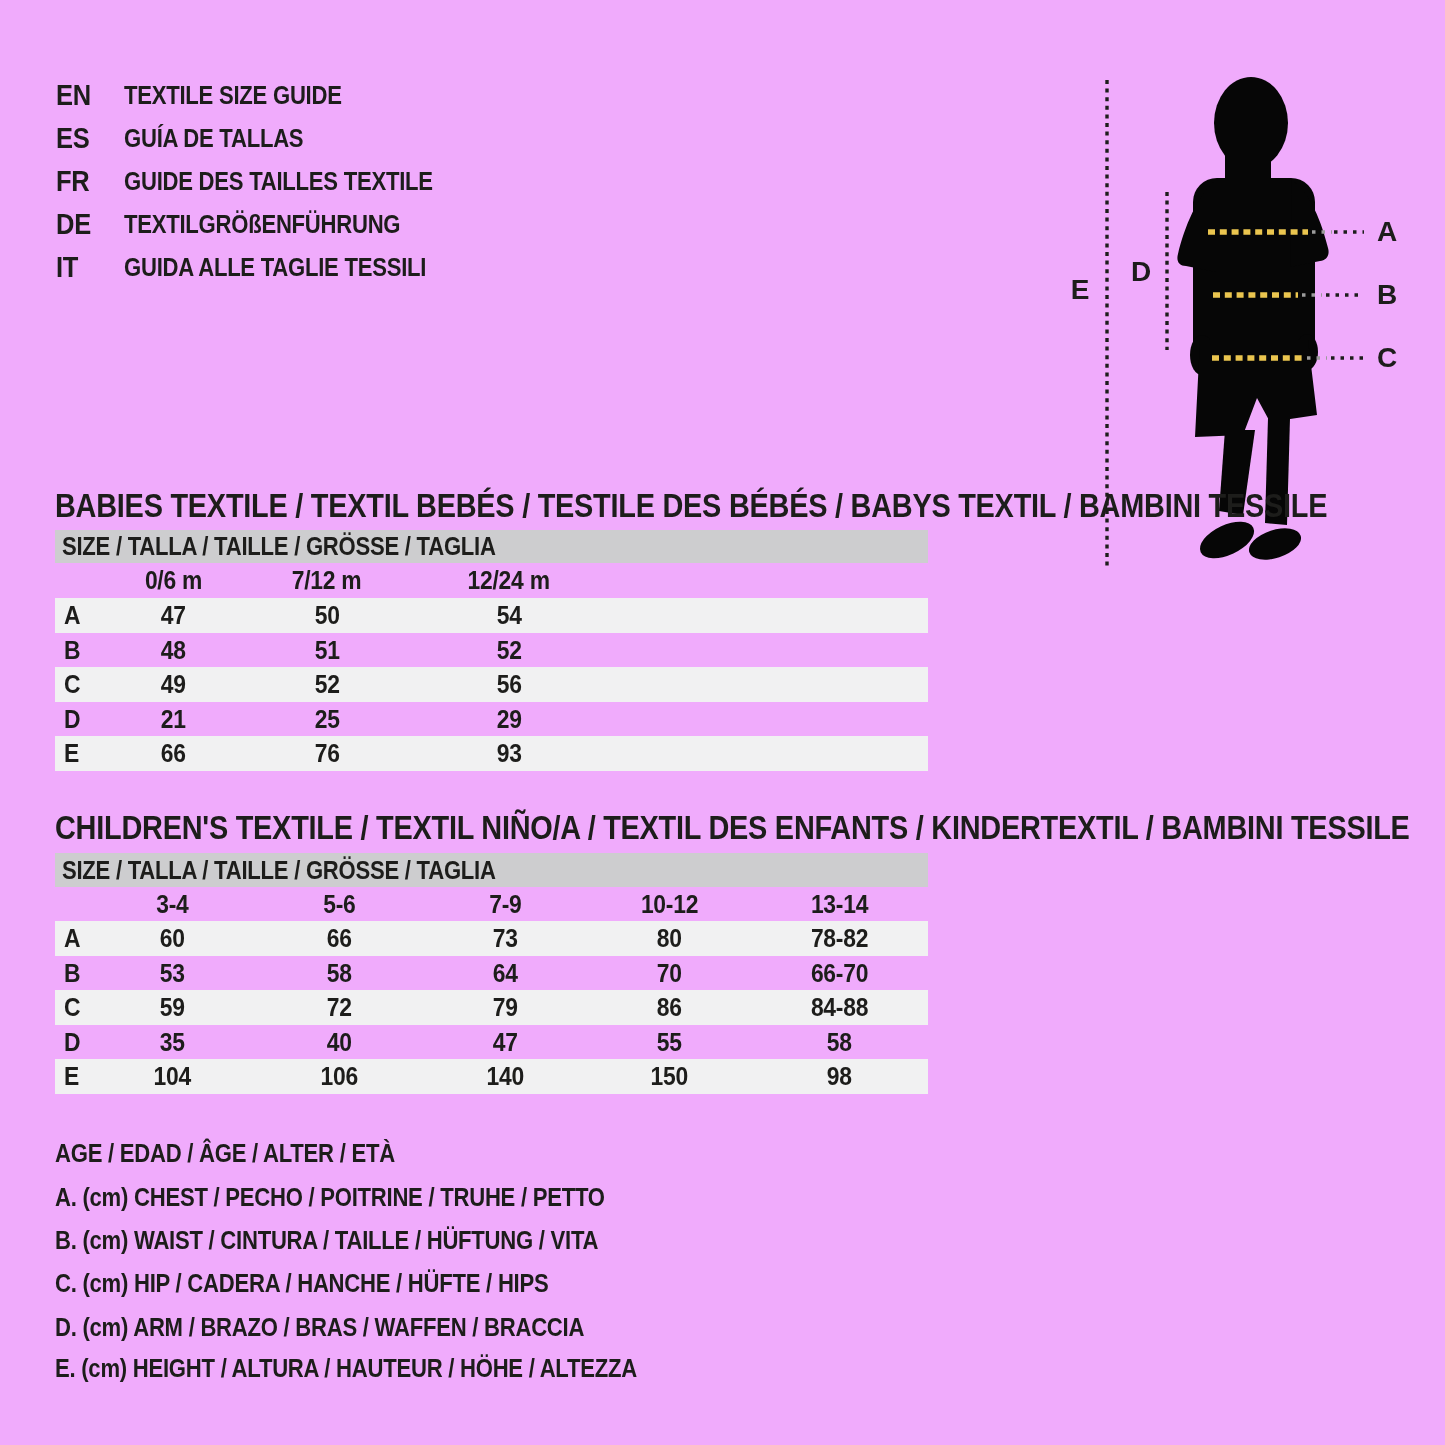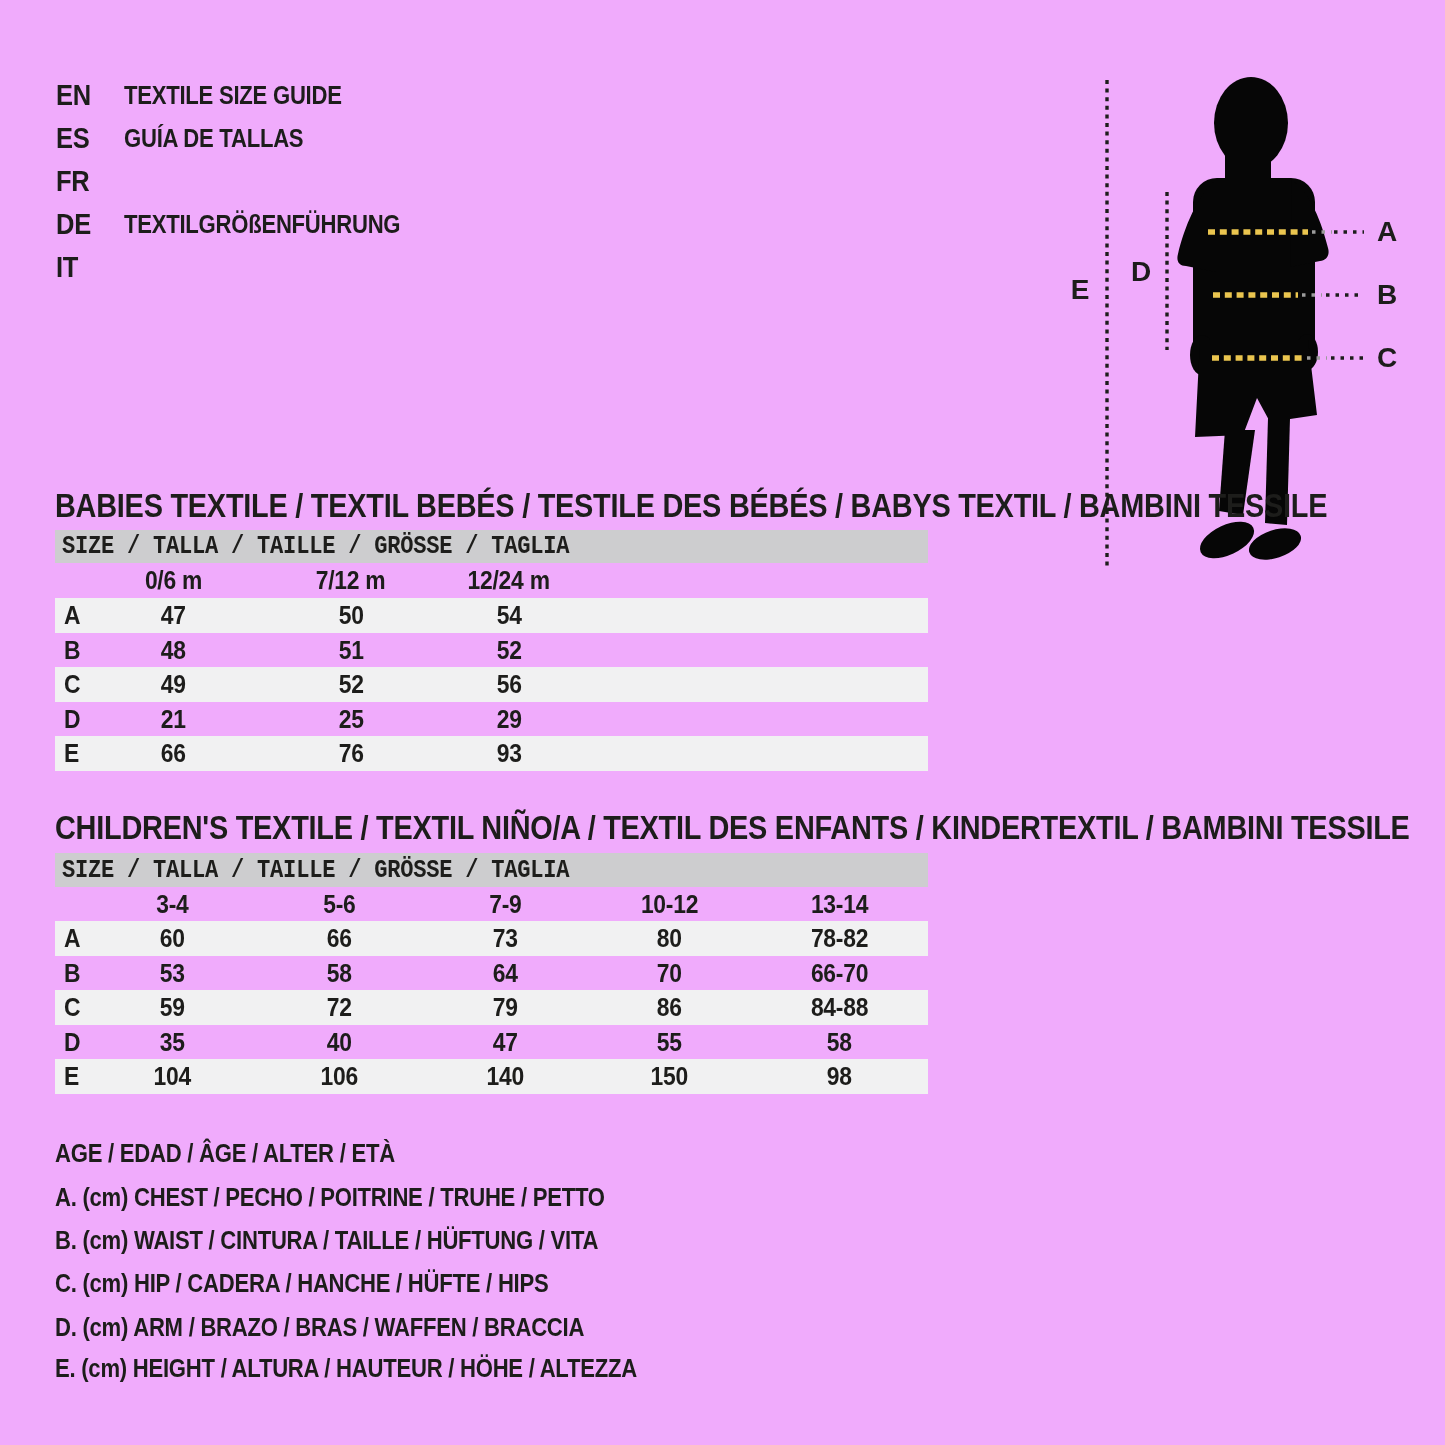--- a/index.html
+++ b/index.html
@@ -11,51 +11,53 @@
   .abs{position:absolute;white-space:nowrap;}
   
   .cx{display:inline-block;transform:scaleX(.85);transform-origin:0 50%;}
   .cc{display:inline-block;transform:scaleX(.88);transform-origin:50% 50%;}
   
   .lang-code{left:56px;font-size:30px;line-height:32px;}
   .lang-title{left:124px;font-size:26px;line-height:32px;}
   
   .heading{left:55px;font-size:34px;line-height:30px;margin-top:12px;}
   
-  .size-bar{left:55px;width:873px;height:33px;background:#cdcdcf;font-family:Liberation Mono, monospace;}
+  .size-bar{left:55px;width:873px;height:33px;background:#cdcdcf;}
   .size-bar .bar-label{position:absolute;left:7px;top:0;height:100%;line-height:33px;font-size:26px;}
   
   .trow{left:55px;width:873px;font-size:26px;}
   .striped{background:#f1f1f2;}
   .rlabel{position:absolute;left:8px;top:0;height:100%;}
   .cell{position:absolute;top:0;height:100%;width:140px;text-align:center;}
-  .b0{left:48px}.b1{left:226px}.b2{left:384px}
+  .b0{left:48px}.b1{left:202px}.b2{left:384px}
   .c0{left:47px}.c1{left:214px}.c2{left:380px}.c3{left:544px}.c4{left:714px}
   
   .legend-line{left:55px;font-size:26px;line-height:30px;}
   
   .fig-letter{font-family:"Liberation Sans","DejaVu Sans",sans-serif;font-weight:bold;font-size:28px;fill:#1d1d1b;}
   .vdash{stroke:#1d1d1b;stroke-width:3.4;stroke-dasharray:4 4.6;}
   .ydash{stroke:#eac54f;stroke-width:5.5;stroke-dasharray:7 4.8;}
   .gdot{stroke:#9b9b9b;stroke-width:3.4;stroke-dasharray:3.5 6;}
   .kdot{stroke:#1d1d1b;stroke-width:3.4;stroke-dasharray:3.5 6;}
 </style>
 </head>
 <body>
 
 <div id="canvas">
 
   <div class="abs lang-code" style="top:79px"><span class="cx">EN</span></div>
   <div class="abs lang-title" style="top:79px"><span class="cx">TEXTILE SIZE GUIDE</span></div>
   <div class="abs lang-code" style="top:122px"><span class="cx">ES</span></div>
   <div class="abs lang-title" style="top:122px"><span class="cx">GUÍA DE TALLAS</span></div>
   <div class="abs lang-code" style="top:165px"><span class="cx">FR</span></div>
+  <div class="abs lang-title" style="top:165px"><span class="cx">GUIDE DES TAILLES TEXTILE</span></div>
   <div class="abs lang-code" style="top:208px"><span class="cx">DE</span></div>
   <div class="abs lang-title" style="top:208px"><span class="cx">TEXTILGRÖßENFÜHRUNG</span></div>
   <div class="abs lang-code" style="top:251px"><span class="cx">IT</span></div>
+  <div class="abs lang-title" style="top:251px"><span class="cx">GUIDA ALLE TAGLIE TESSILI</span></div>
 
   <svg class="abs" style="left:1050px;top:60px" width="370" height="540" viewBox="0 0 370 540">
 
     <line class="vdash" x1="57" y1="20" x2="57" y2="507"></line>
     <line class="vdash" x1="117" y1="132" x2="117" y2="290"></line>
     <text class="fig-letter" x="30" y="239" text-anchor="middle">E</text>
     <text class="fig-letter" x="91" y="221" text-anchor="middle">D</text>
 
     <g fill="#060606">
       <ellipse cx="201" cy="63" rx="37" ry="46"></ellipse>

